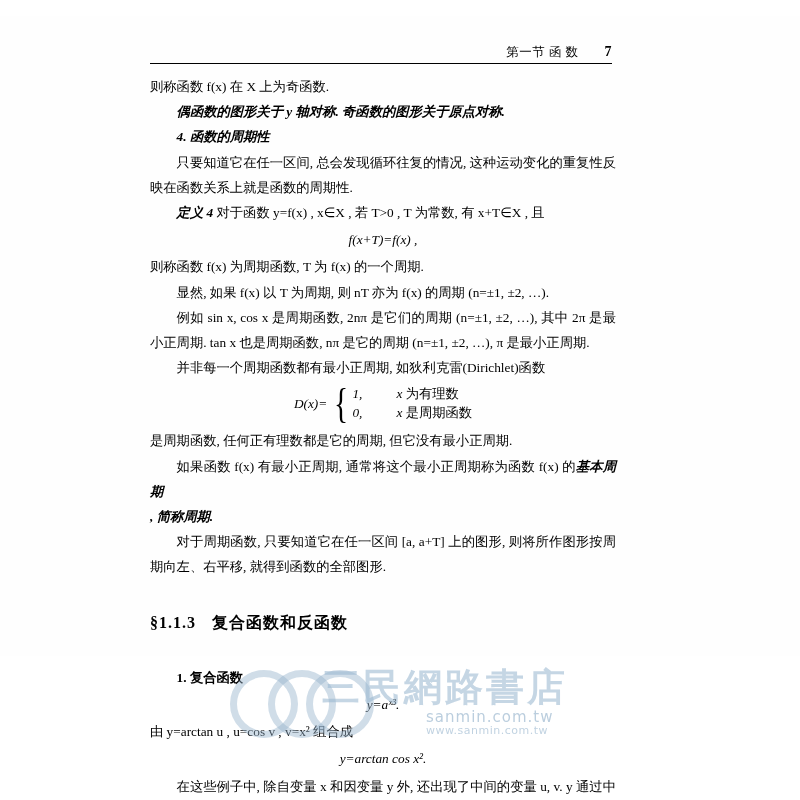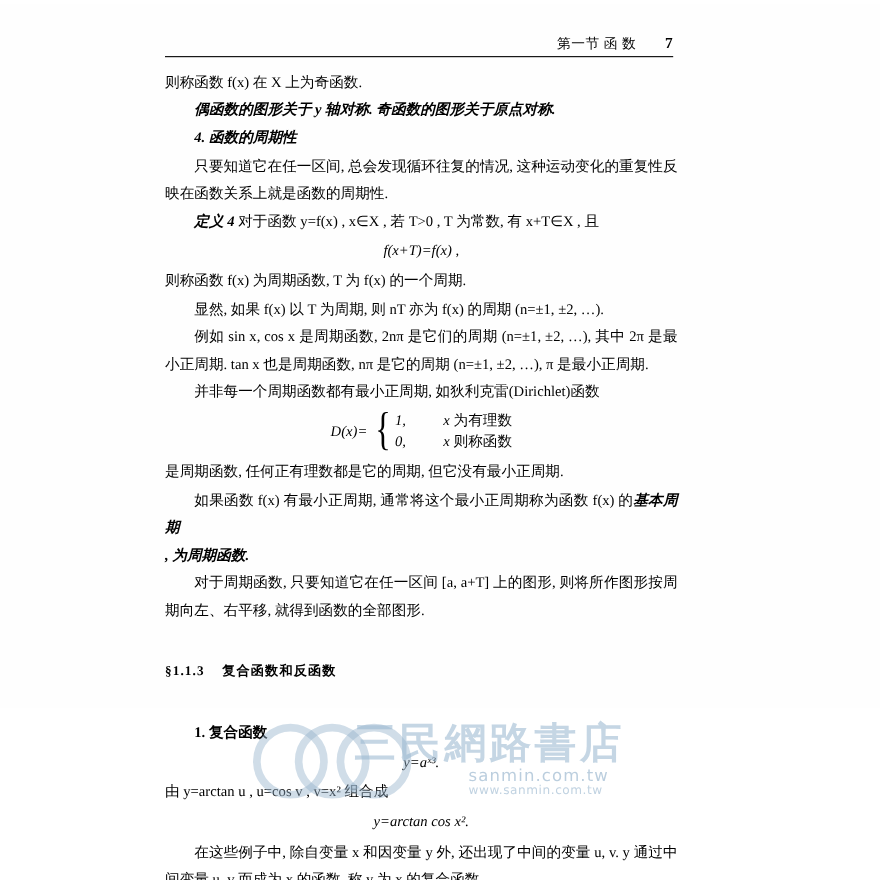--- a/index.html
+++ b/index.html
@@ -10,21 +10,21 @@
   body {
     width: 800px;
     height: 800px;
     font-family: "Liberation Serif", serif;
     color: #000000;
     position: relative;
     overflow: hidden;
   }
   .page {
     position: absolute;
-    left: 0; top: 4px;
+    left: 0; top: 16px;
     width: 800px;
     height: 640px;
     background: #fefefe;
   }
   .header {
     position: absolute;
     left: 150px;
     top: 28px;
     width: 462px;
     display: flex;
@@ -71,21 +71,21 @@
   .disp {
     margin: 2px 0 2px 0;
     text-align: center;
     text-indent: 0;
     font-style: italic;
   }
   .sectionhead {
     margin-top: 30px;
     margin-bottom: 6px;
     font-weight: bold;
-    font-size: 12px;
+    font-size: 16px;
     letter-spacing: 1px;
   }
   .sectionhead .num {
     font-style: normal;
     font-family: "Liberation Serif", serif;
     margin-right: 16px;
   }
   .subhead {
     margin-top: 30px;
     font-weight: bold;
@@ -211,32 +211,32 @@
     <div class="piece">
       <span class="lhs">D(x)=</span>
       <span class="brace">{</span>
       <span class="cases">
         <span class="row">
           <span class="val">1,</span>
           <span class="cond"><span class="vv">x</span> <span>为有理数</span></span>
         </span>
         <span class="row">
           <span class="val">0,</span>
-          <span class="cond"><span class="vv">x</span> <span>则称函数</span></span>
+          <span class="cond"><span class="vv">x</span> <span>是周期函数</span></span>
         </span>
       </span>
     </div>
 
     <p class="p">是周期函数, 任何正有理数都是它的周期, 但它没有最小正周期.</p>
 
     <p class="p ind">
       <span>如果函数 f(x) 有最小正周期, 通常将这个最小正周期称为函数 f(x) 的</span><span class="bold">基本周期</span>
     </p>
     <p class="p">
-      <span class="bold">, 为周期函数.</span>
+      <span class="bold">, 简称周期.</span>
     </p>
 
     <p class="p ind">对于周期函数, 只要知道它在任一区间 [a, a+T] 上的图形, 则将所作图形按周期向左、右平移, 就得到函数的全部图形.</p>
 
     <p class="p sectionhead">
       <span class="num">§1.1.3</span><span>复合函数和反函数</span>
     </p>
 
     <p class="p ind subhead">1. 复合函数</p>
 

